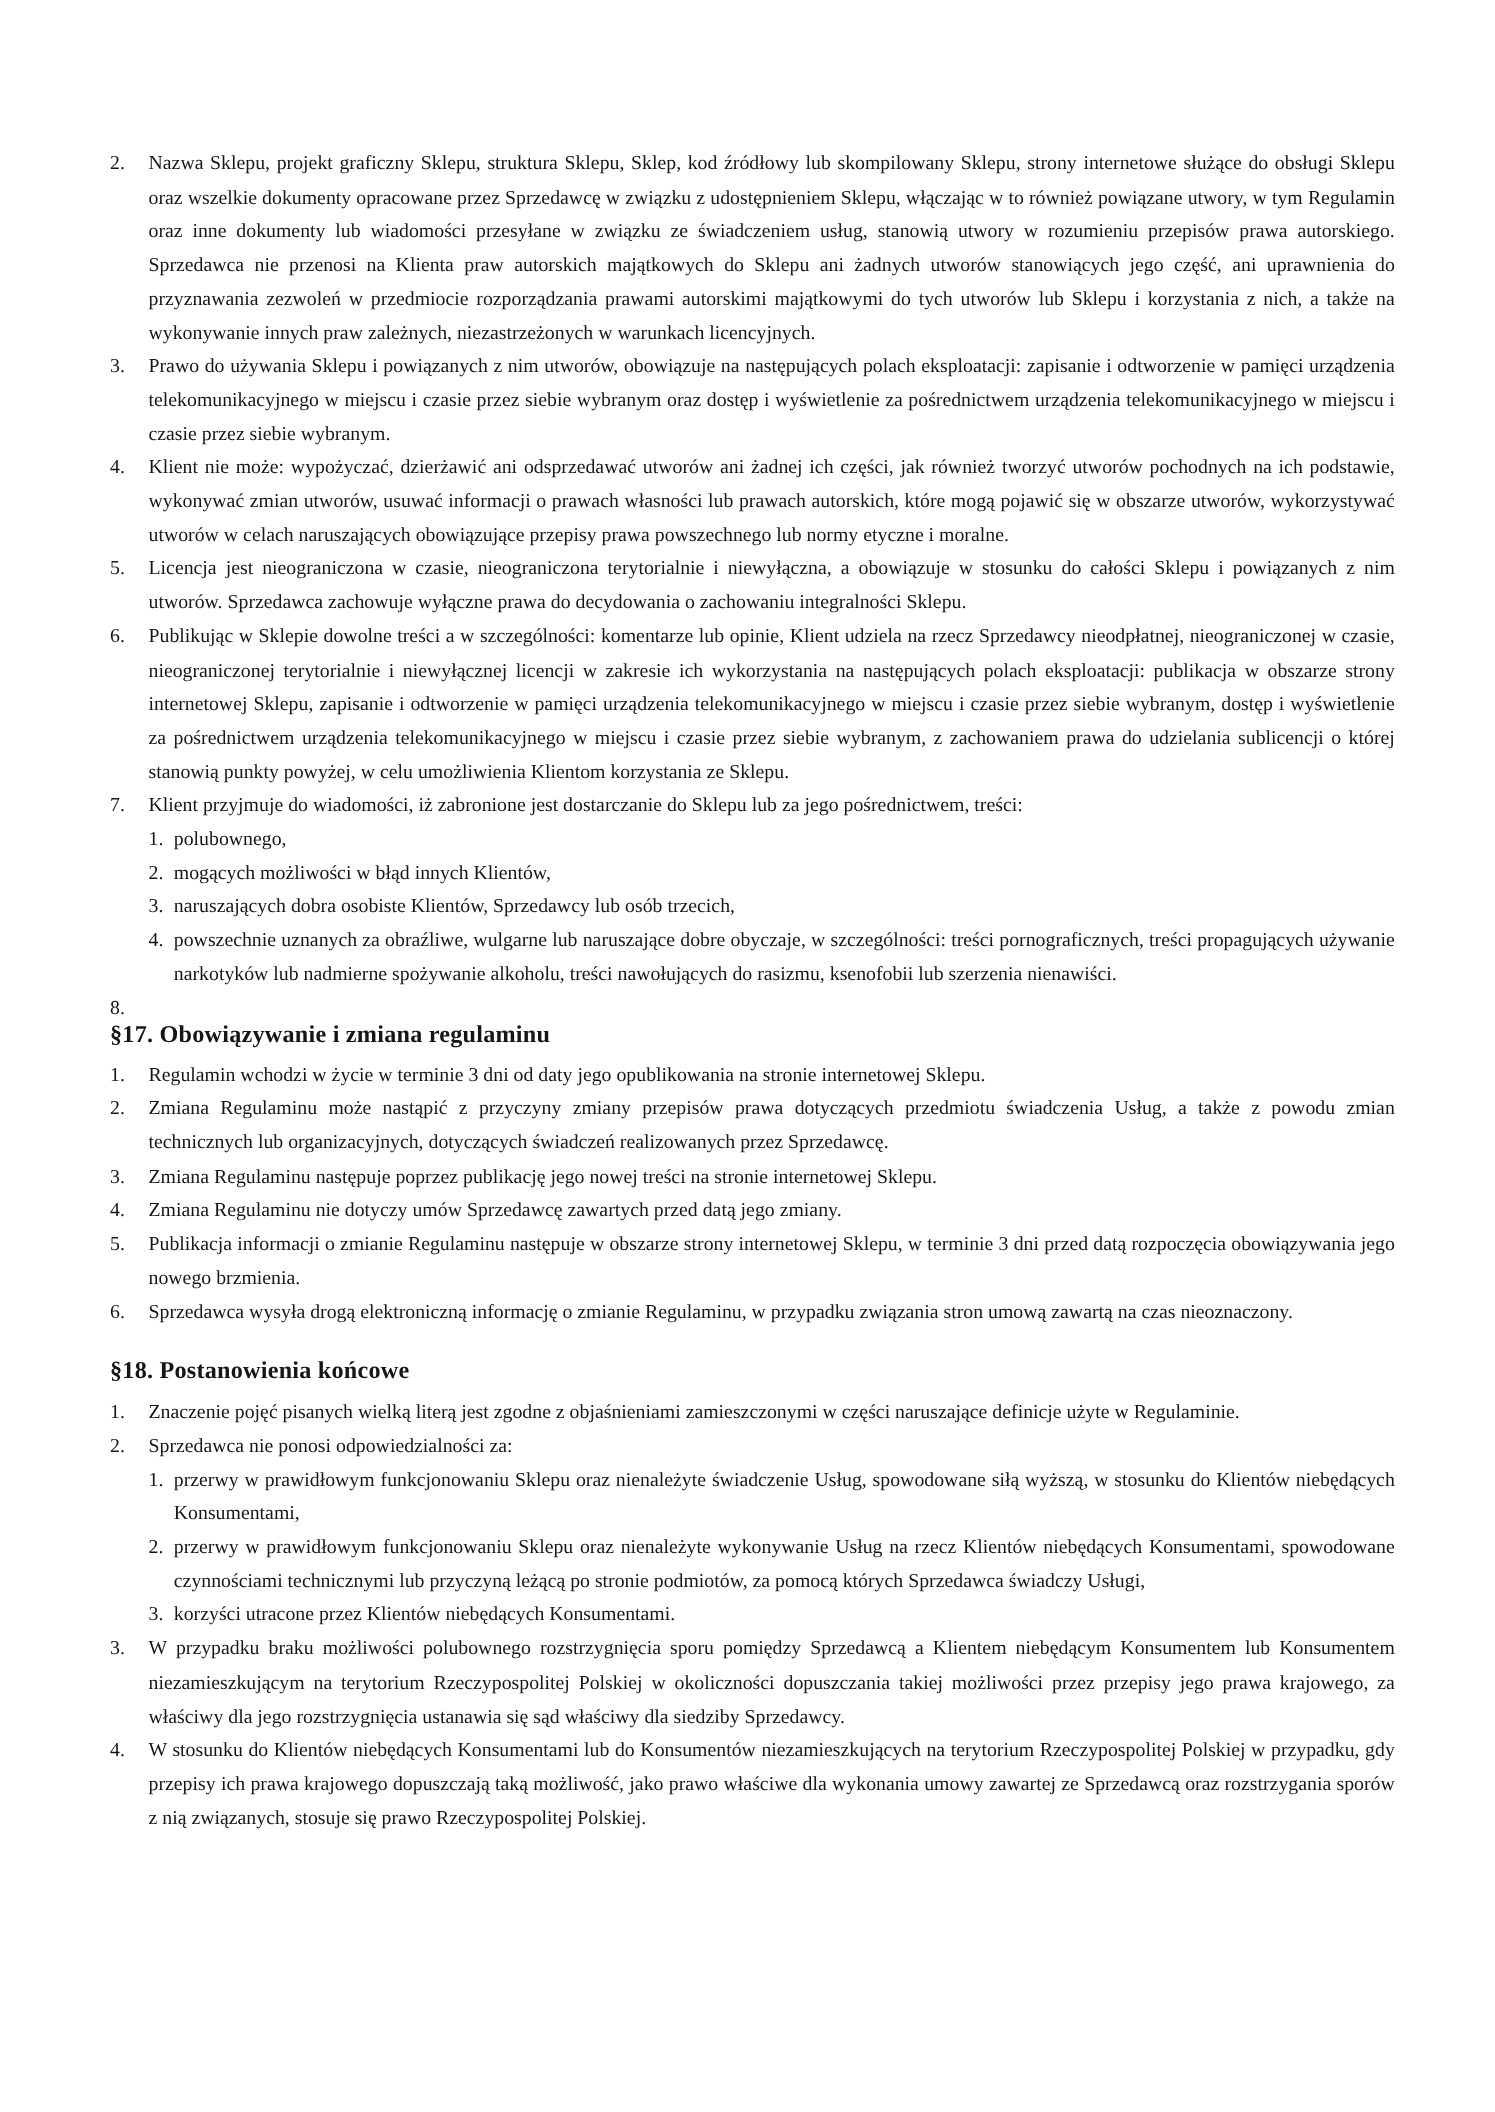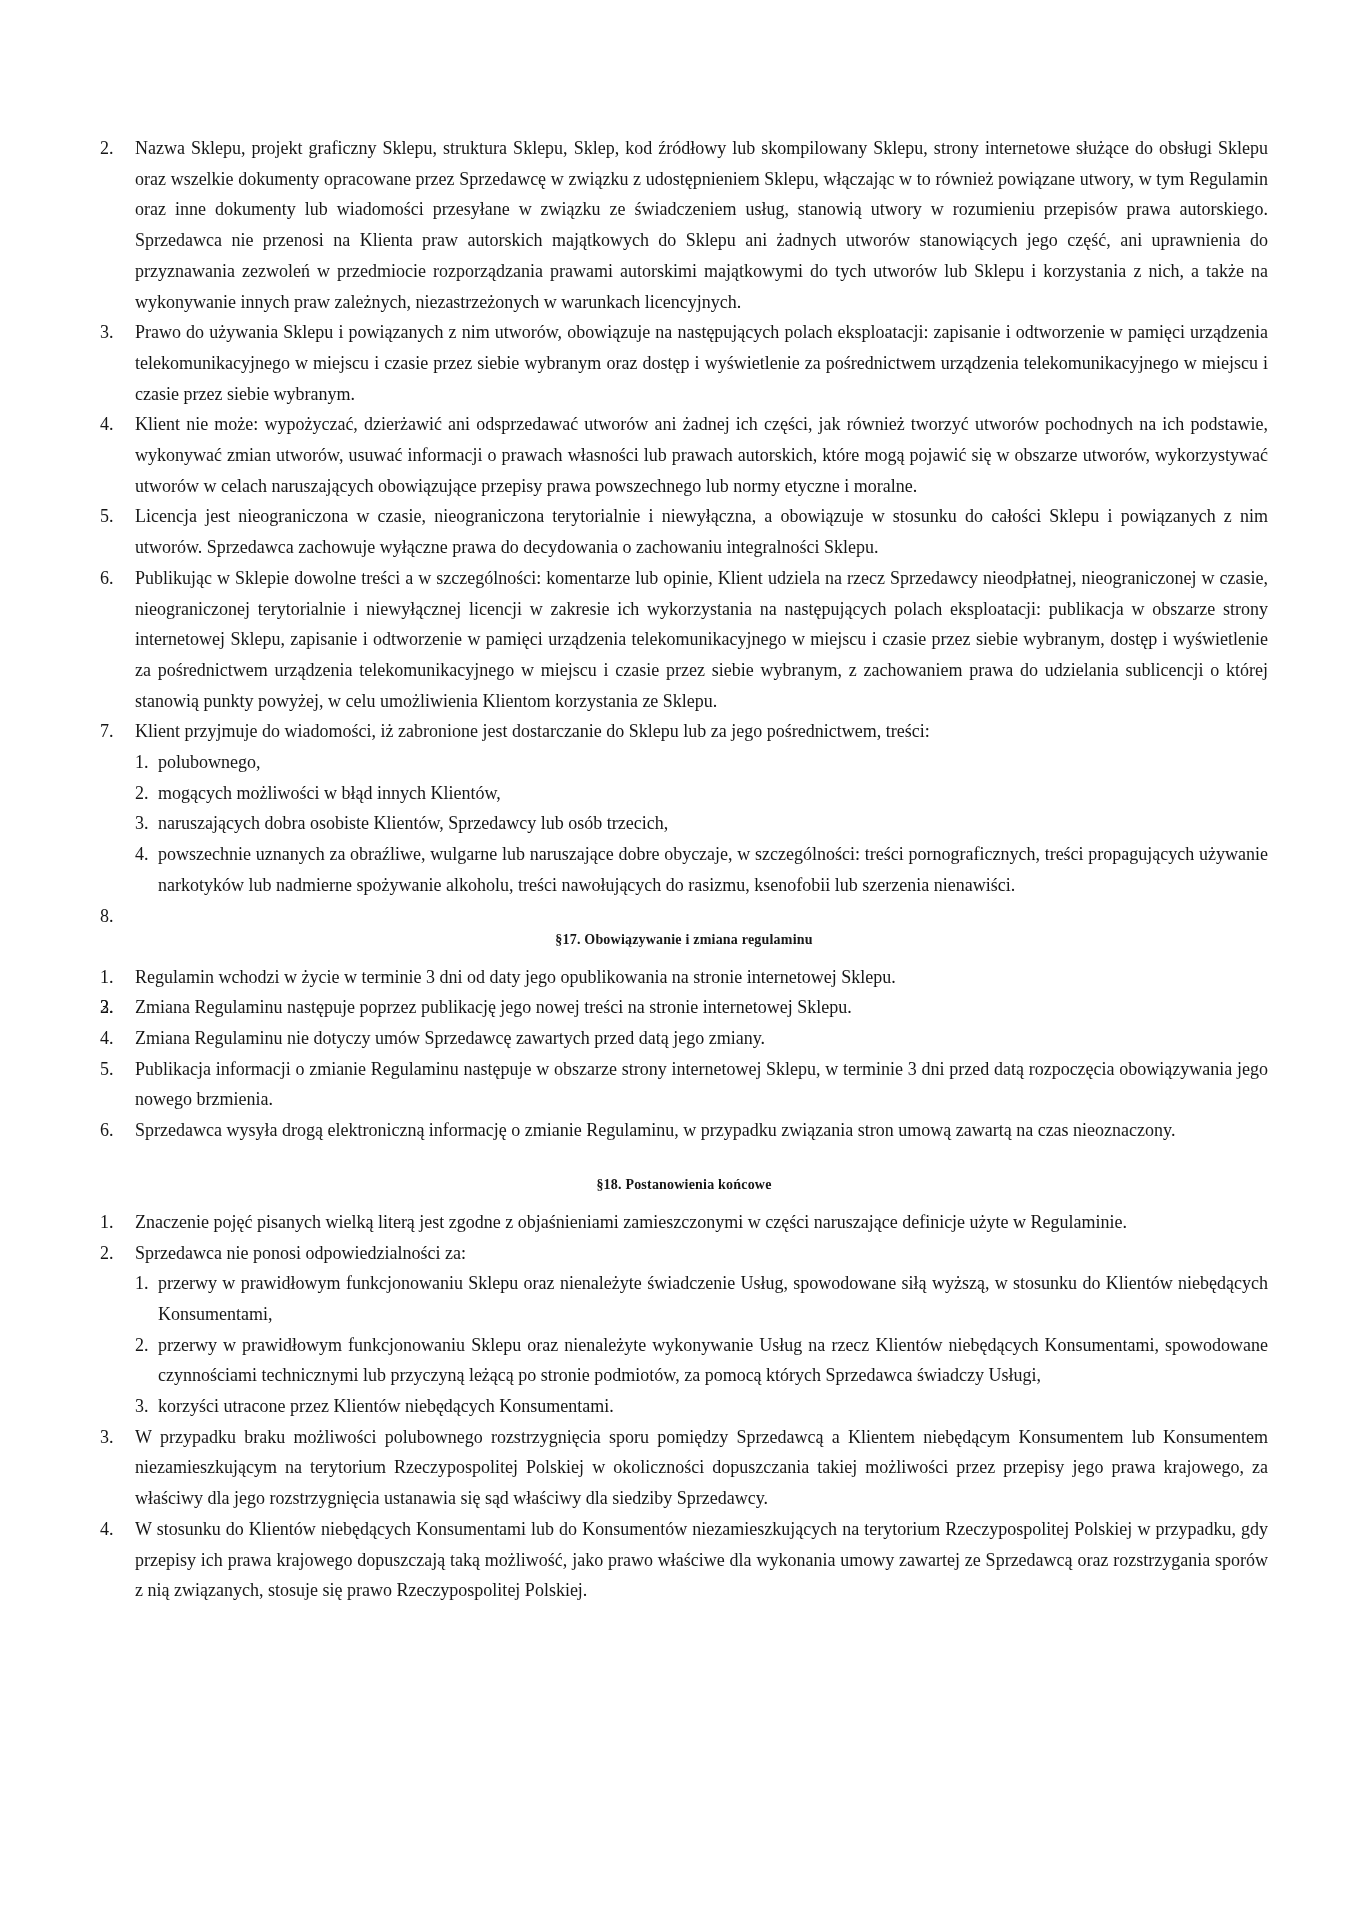--- a/index.html
+++ b/index.html
@@ -23,23 +23,22 @@
   li {
     position: relative;
     font-size: 18px;
     line-height: 30.7px;
     text-align: justify;
   }
   .l1 > li { padding-left: 35px; }
   .l2 > li { padding-left: 23px; }
   .num { position: absolute; left: 0; top: 0; text-align: left; }
   .heading {
-    font-size: 14px;
+    font-size: 22px;
     font-weight: 700;
-    text-align: center;
     line-height: 31px;
     margin: 23px 0 7px 0;
     letter-spacing: 0.2px;
   }
 </style>
 </head>
 <body>
 
 <div class="page">
 
@@ -92,20 +91,21 @@
   </ol>
 
   <h2 class="heading">§17. Obowiązywanie i zmiana regulaminu</h2>
   <ol class="l1">
     <li>
       <span class="num">1.</span>
       <span>Regulamin wchodzi w życie w terminie 3 dni od daty jego opublikowania na stronie internetowej Sklepu.</span>
     </li>
     <li>
       <span class="num">2.</span>
+      <span>Zmiana Regulaminu może nastąpić z przyczyny zmiany przepisów prawa dotyczących przedmiotu świadczenia Usług, a także z powodu zmian technicznych lub organizacyjnych, dotyczących świadczeń realizowanych przez Sprzedawcę.</span>
     </li>
     <li>
       <span class="num">3.</span>
       <span>Zmiana Regulaminu następuje poprzez publikację jego nowej treści na stronie internetowej Sklepu.</span>
     </li>
     <li>
       <span class="num">4.</span>
       <span>Zmiana Regulaminu nie dotyczy umów Sprzedawcę zawartych przed datą jego zmiany.</span>
     </li>
     <li>

